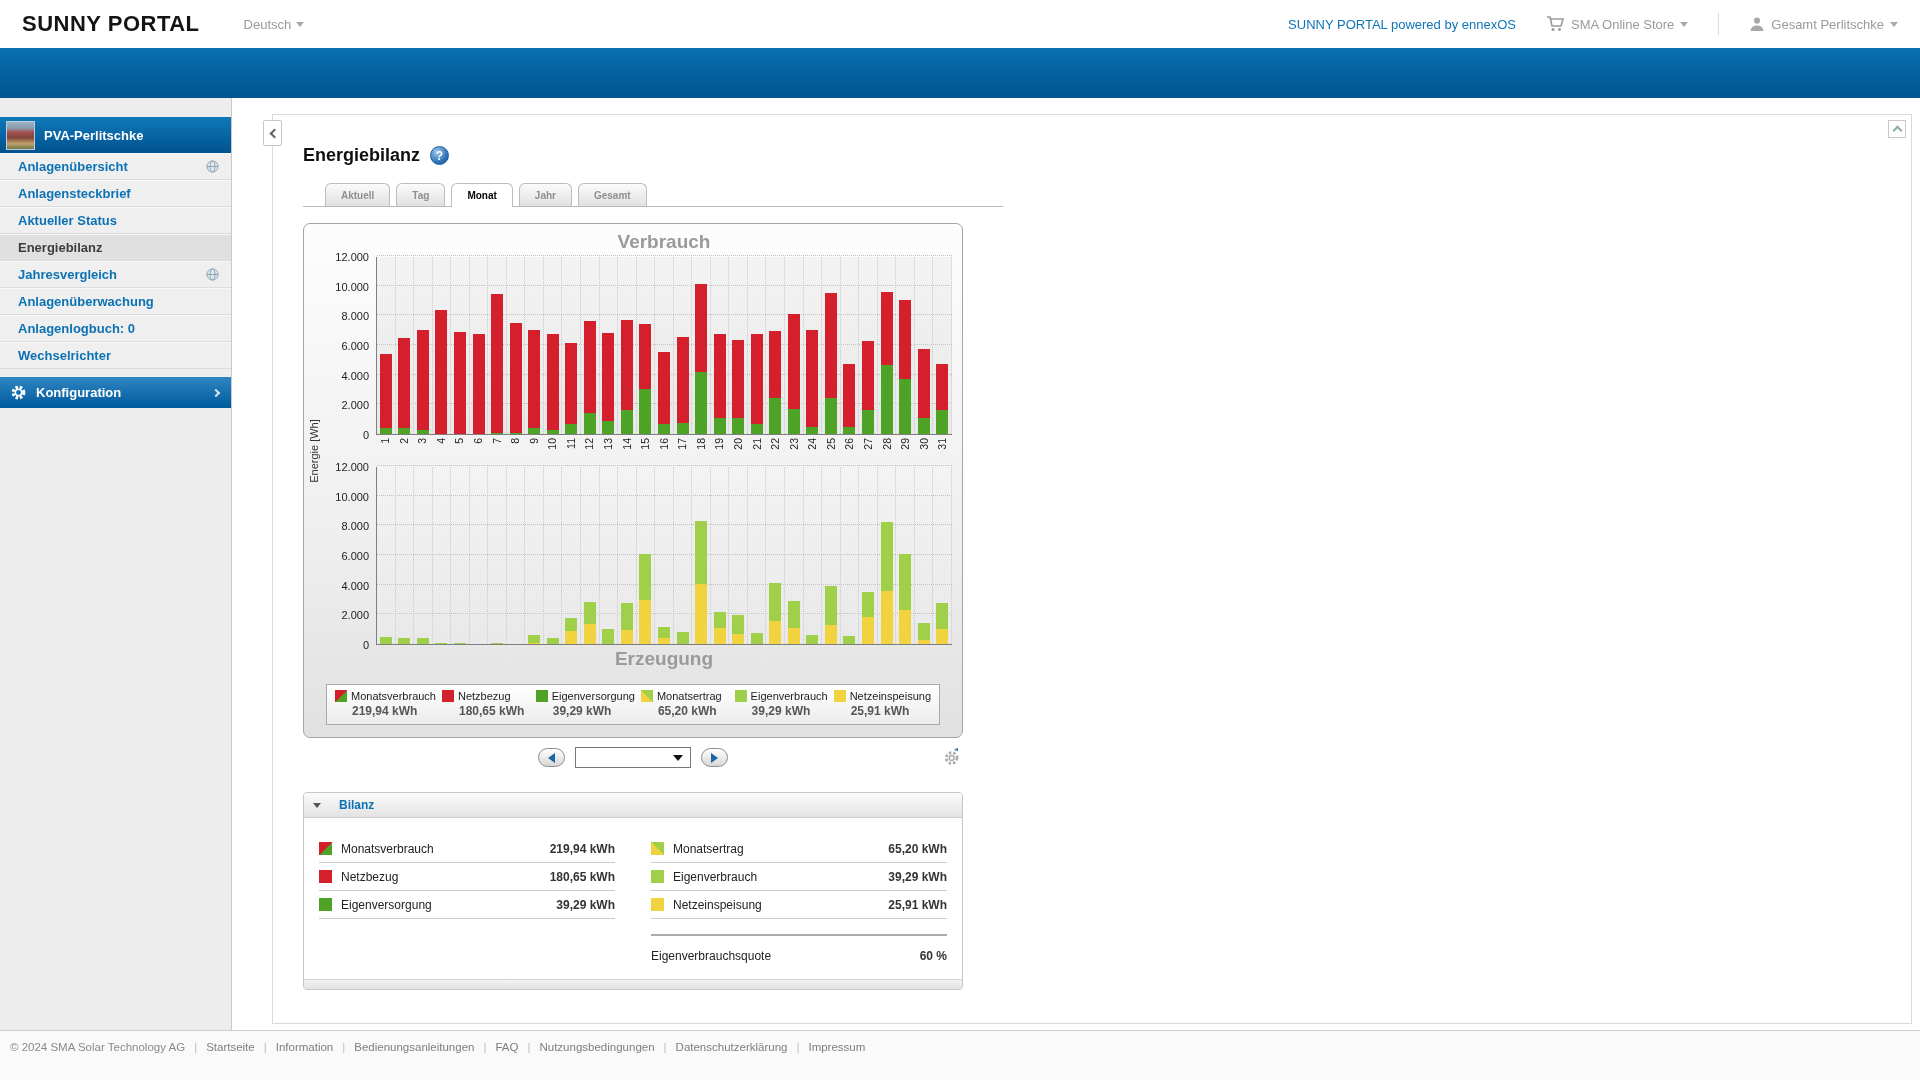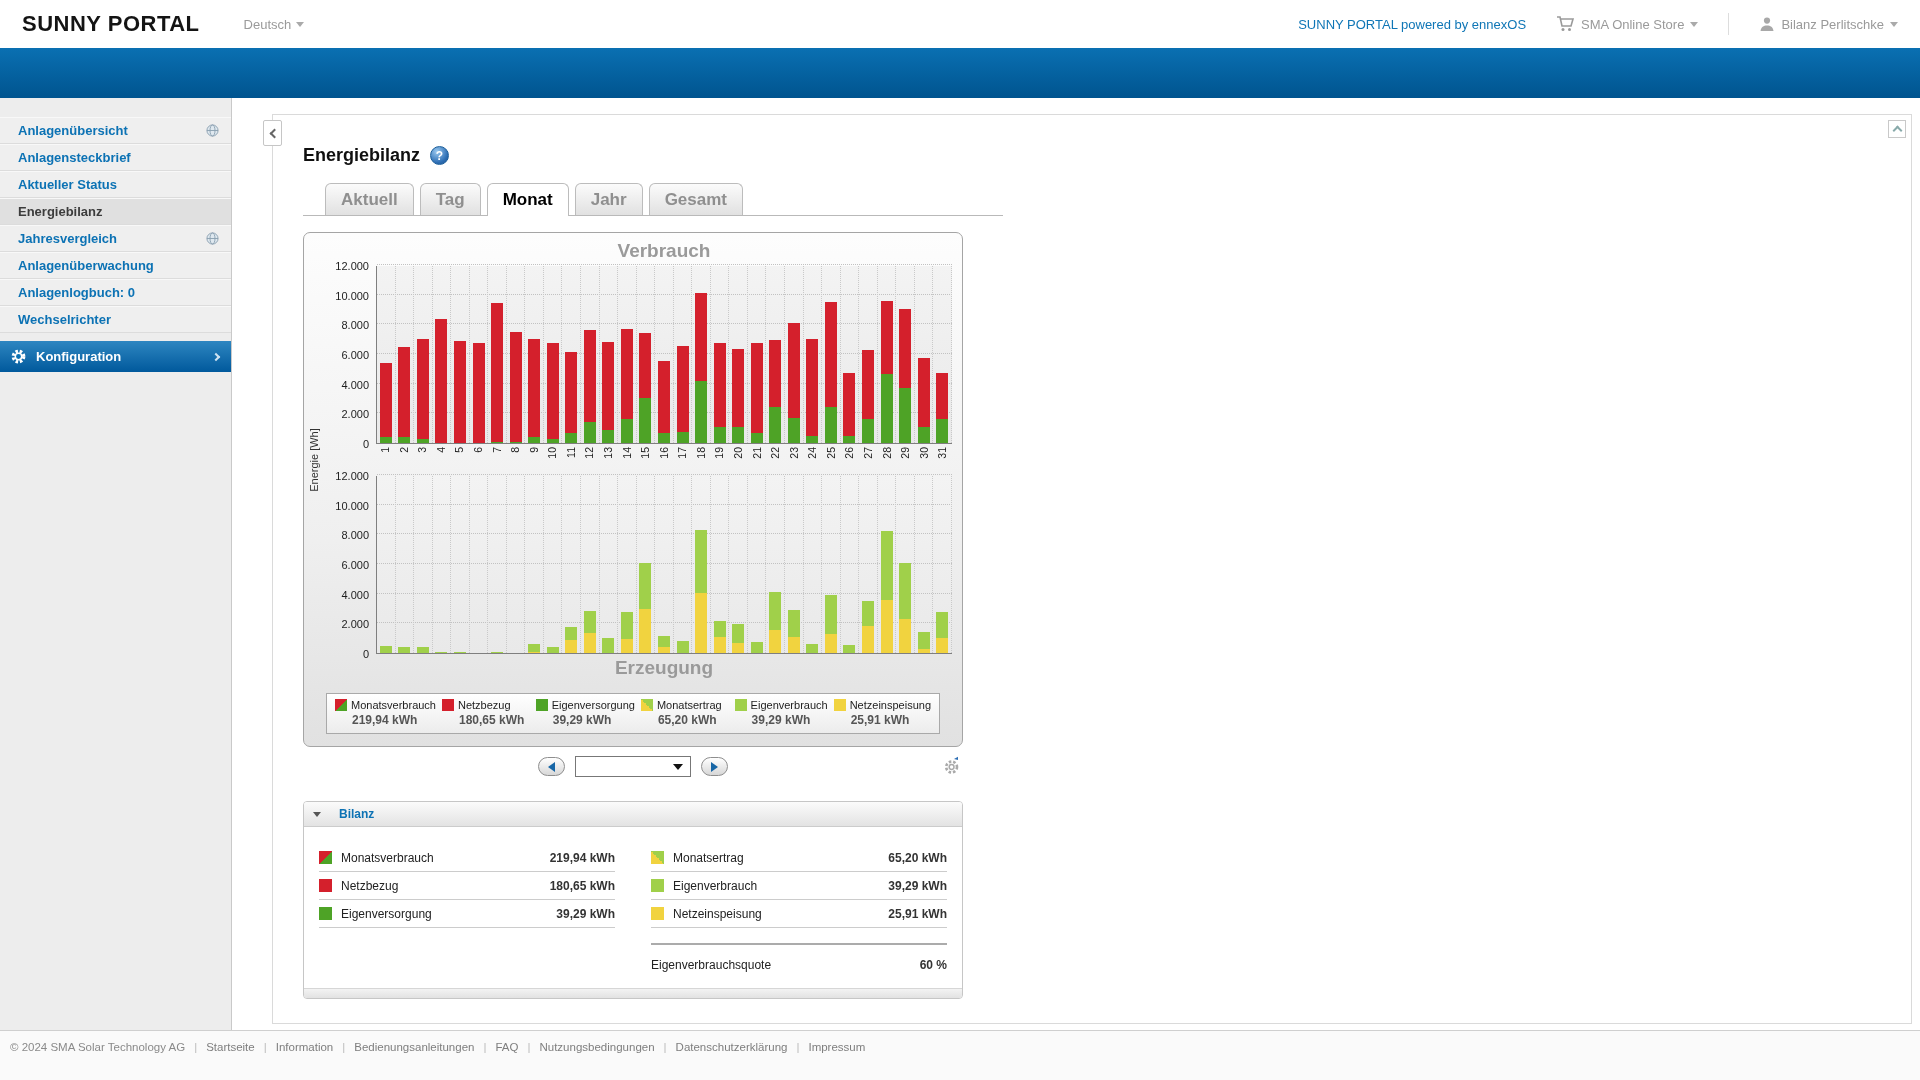--- a/index.html
+++ b/index.html
@@ -52,21 +52,21 @@
   .panel-inner { padding:30px 0 0 30px; }
   .page-title-row { display:flex; align-items:center; gap:10px; }
   .page-title { font-size:18px; font-weight:bold; color:#101010; }
   .help-icon { width:19px; height:19px; border-radius:50%; color:#fff; font-weight:bold; font-size:12px;
     background:radial-gradient(circle at 35% 28%,#9ccaf0,#2e6fb5 65%,#1c4f8c); border:1px solid #1c5globe;
     border:1px solid #1c5f9b; display:flex; align-items:center; justify-content:center; cursor:pointer; }
 
   .tabstrip { margin-top:16px; width:700px; border-bottom:1px solid #b9b9b9; padding-left:22px; }
   .tab { display:inline-block; padding:6px 15px 5px; border:1px solid #bcbcbc; border-bottom:none;
     border-radius:6px 6px 0 0; background:linear-gradient(180deg,#fbfbfb,#e1e1e1); color:#8f8f8f;
-    font-weight:bold; font-size:17px; margin-right:6px; position:relative; top:1px; cursor:pointer; }
+    font-weight:bold; font-size:10px; margin-right:6px; position:relative; top:1px; cursor:pointer; }
   .tab.active { background:#fff; color:#000; padding-bottom:6px; }
 
   
   .chart-card { width:660px; margin:16px 0 0 0; border:1px solid #a5a5a5; border-radius:7px;
     background:linear-gradient(180deg,#fdfdfd 0%,#efefef 60%,#e1e1e1 100%);
     padding:4px 10px 8px 8px; }
   .chartzone { position:relative; padding-left:12px; }
   .vlabel { position:absolute; left:-4px; top:50%; transform:translateY(-50%) rotate(180deg);
     writing-mode:vertical-rl; font-size:11px; color:#333; }
   .chart-title { text-align:center; color:#9a9a9a; font-weight:bold; font-size:19px; padding:3px 0 4px 52px; }
@@ -143,30 +143,34 @@
       </svg>
       <span>SMA Online Store</span>
       <span class="chev"></span>
     </div>
     <div class="vdiv"></div>
     <div class="top-item">
       <svg width="16" height="16" viewBox="0 0 16 16">
         <circle cx="8" cy="4.6" r="3.1" fill="#a8a8a8"></circle>
           <path d="M1.5 15c.5-4 3-5.6 6.5-5.6s6 1.6 6.5 5.6z" fill="#a8a8a8"></path>
       </svg>
-      <span>Bilanz Perlitschke</span>
+      <span>Gesamt Perlitschke</span>
       <span class="chev"></span>
     </div>
   </div>
 </header>
 
 <div class="banner"></div>
 
 <div class="main">
   <aside class="sidebar">
+    <div class="plant-head">
+      <div class="plant-thumb"></div>
+      <div class="plant-name">PVA-Perlitschke</div>
+    </div>
     <nav id="sidebar-menu">
         <div class="menu-item">
           <span>Anlagenübersicht</span>
           <svg width="13" height="13" viewBox="0 0 14 14" class="globe">
             <circle cx="7" cy="7" r="6" fill="#dfe8ef" stroke="#8aa0b0" stroke-width="1"></circle>
             <ellipse cx="7" cy="7" rx="2.7" ry="6" fill="none" stroke="#8aa0b0" stroke-width="1"></ellipse>
             <line x1="1" y1="7" x2="13" y2="7" stroke="#8aa0b0" stroke-width="1"></line>
           </svg>
         </div>
         <div class="menu-item">

